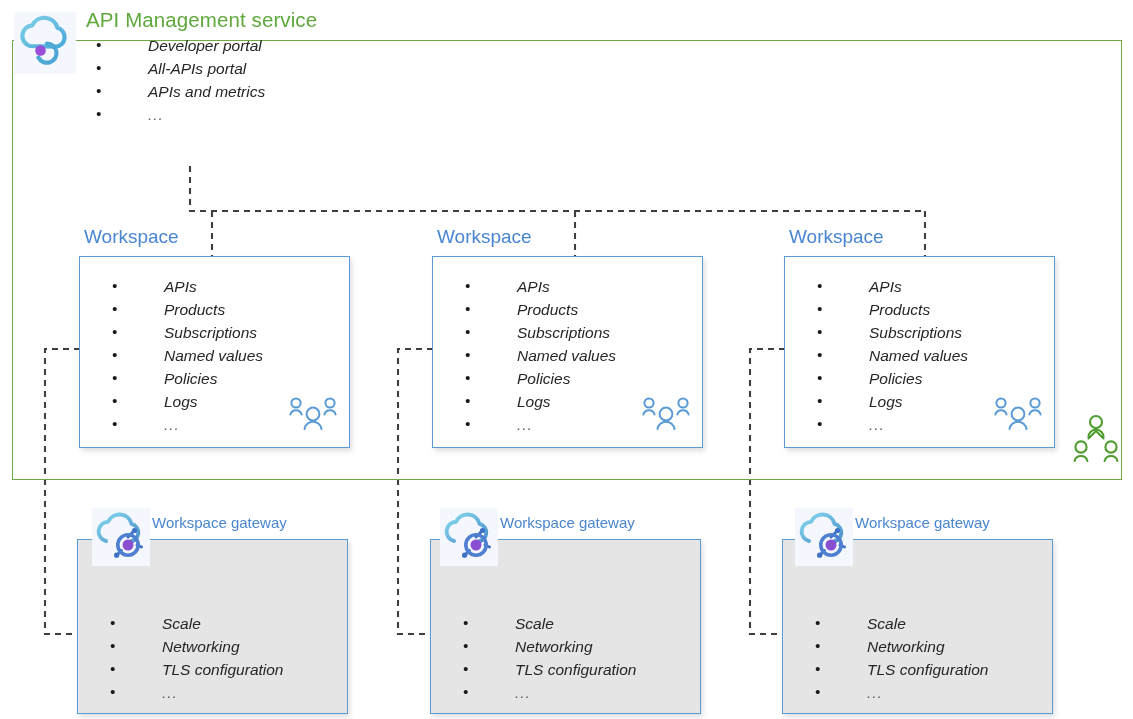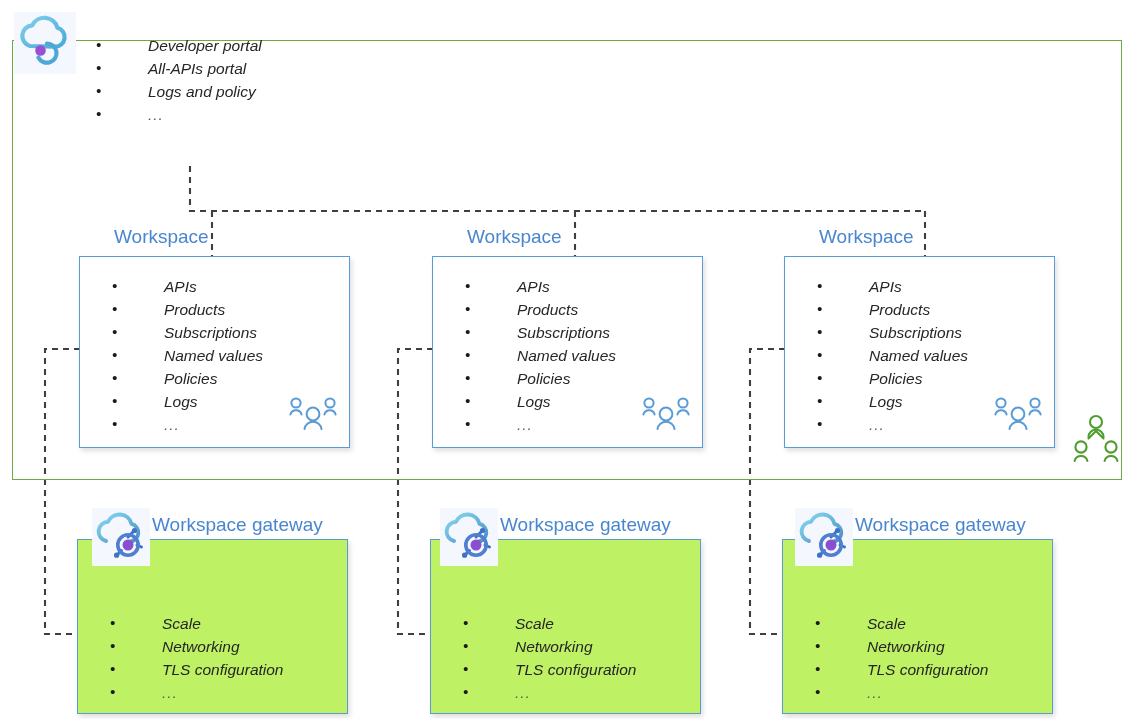--- a/index.html
+++ b/index.html
@@ -93,21 +93,20 @@
     left: 92px;
     top: 34px;
   }
 
   
   .ws-title {
     position: absolute;
     font-size: 19px;
     color: #4a86cf;
     white-space: nowrap;
-    margin-left: 30px;
   }
   .ws-box {
     position: absolute;
     box-sizing: border-box;
     border: 1.2px solid #5b9bd5;
     background: #ffffff;
     box-shadow: 2px 3px 5px rgba(0,0,0,.13);
     padding-left: 43px;
   }
   .ws-box .bullets {
@@ -119,29 +118,29 @@
     position: absolute;
     right: 10px;
     bottom: 8px;
     width: 52px;
     height: 44px;
   }
 
   
   .gw-title {
     position: absolute;
-    font-size: 19px;
+    font-size: 15px;
     color: #4a86cf;
     white-space: nowrap;
   }
   .gw-box {
     position: absolute;
     box-sizing: border-box;
     border: 1.2px solid #5b9bd5;
-    background: #bef264;
+    background: #e5e5e5;
     box-shadow: 2px 3px 5px rgba(0,0,0,.13);
   }
   .gw-box .bullets {
     left: 28px;
     top: 72px;
   }
 
   
   #connectors {
     position: absolute;
@@ -191,25 +190,26 @@
           <stop offset="0%" stop-color="#7fd0e8"></stop>
           <stop offset="100%" stop-color="#49a9d8"></stop>
         </linearGradient>
       </defs>
       <path d="M16,34 a10.5,10.5 0 0 1 2.2,-20.6 a13.5,13.5 0 0 1 25.2,2.4 a9.6,9.6 0 0 1 -2.2,18.9 z" fill="none" stroke="url(#cloudGrad)" stroke-width="4.2" stroke-linecap="round" stroke-linejoin="round"></path>
       <path d="M33,31.5 a9.6,9.6 0 1 1 -8.6,14" fill="none" stroke="#4fa7d6" stroke-width="4.2" stroke-linecap="round"></path>
       <circle cx="26.5" cy="38.5" r="5.3" fill="#9b4fd6"></circle>
     </svg>
   </div>
 
+  <div class="abs" id="service-title">API Management service</div>
 
   <ul class="bullets" id="service-bullets">
     <li>Developer portal</li>
     <li>All-APIs portal</li>
-    <li>Logs and policy</li>
+    <li>APIs and metrics</li>
     <li class="ellipsis">...</li>
   </ul>
 
   <div class="abs" id="org-people">
     <svg viewBox="0 0 46 56" width="46" height="56" xmlns="http://www.w3.org/2000/svg">
       <g fill="none" stroke="#4f9c2e" stroke-width="2.1" stroke-linecap="round">
         <circle cx="23" cy="9" r="6"></circle>
         <path d="M15.5,24 a7.5,7.5 0 0 1 15,0"></path>
         <path d="M15.5,25.5 L23,18 L30.5,25.5"></path>
         <circle cx="8" cy="34" r="5.6"></circle>

